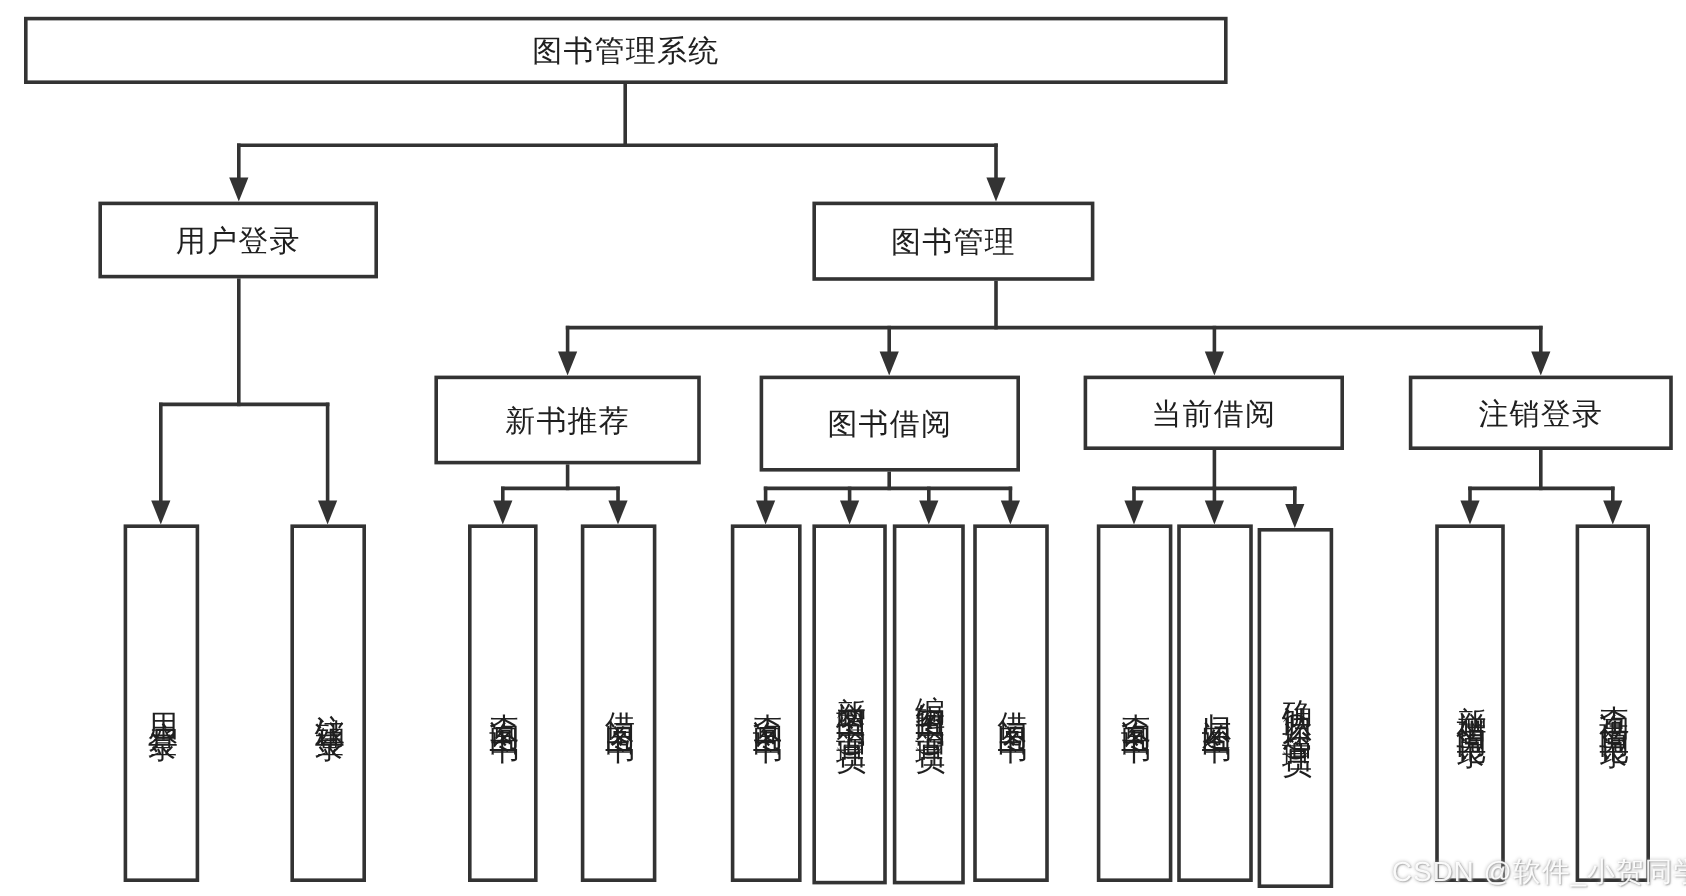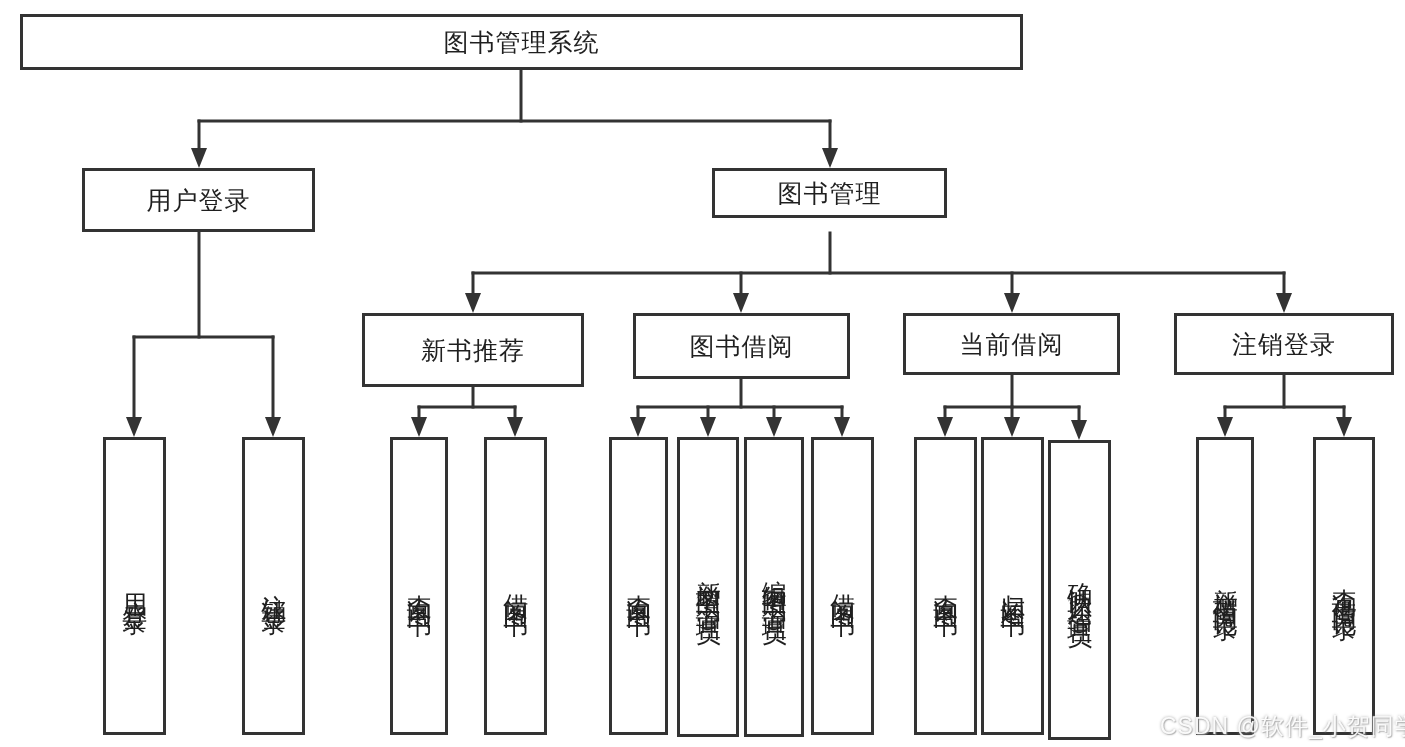--- a/index.html
+++ b/index.html
@@ -111,28 +111,28 @@
     </g>
   </svg>
 
   <div class="box" style="left:20px;top:14px;width:1003px;height:56px;">
     <span>图书管理系统</span>
   </div>
 
   <div class="box" style="left:82px;top:168px;width:233px;height:64px;">
     <span>用户登录</span>
   </div>
-  <div class="box" style="left:712px;top:168px;width:235px;height:50px;">
+  <div class="box" style="left:677px;top:168px;width:235px;height:66px;">
     <span>图书管理</span>
   </div>
 
   <div class="box" style="left:362px;top:313px;width:222px;height:74px;">
     <span>新书推荐</span>
   </div>
-  <div class="box" style="left:633px;top:313px;width:217px;height:66px;">
+  <div class="box" style="left:633px;top:313px;width:217px;height:80px;">
     <span>图书借阅</span>
   </div>
   <div class="box" style="left:903px;top:313px;width:217px;height:62px;text-align:center;">
     <span>当前借阅</span>
   </div>
   <div class="box" style="left:1174px;top:313px;width:220px;height:62px;">
     <span>注销登录</span>
   </div>
 
   <div class="box leaf" style="left:103px;top:437px;width:63px;height:298px;">

